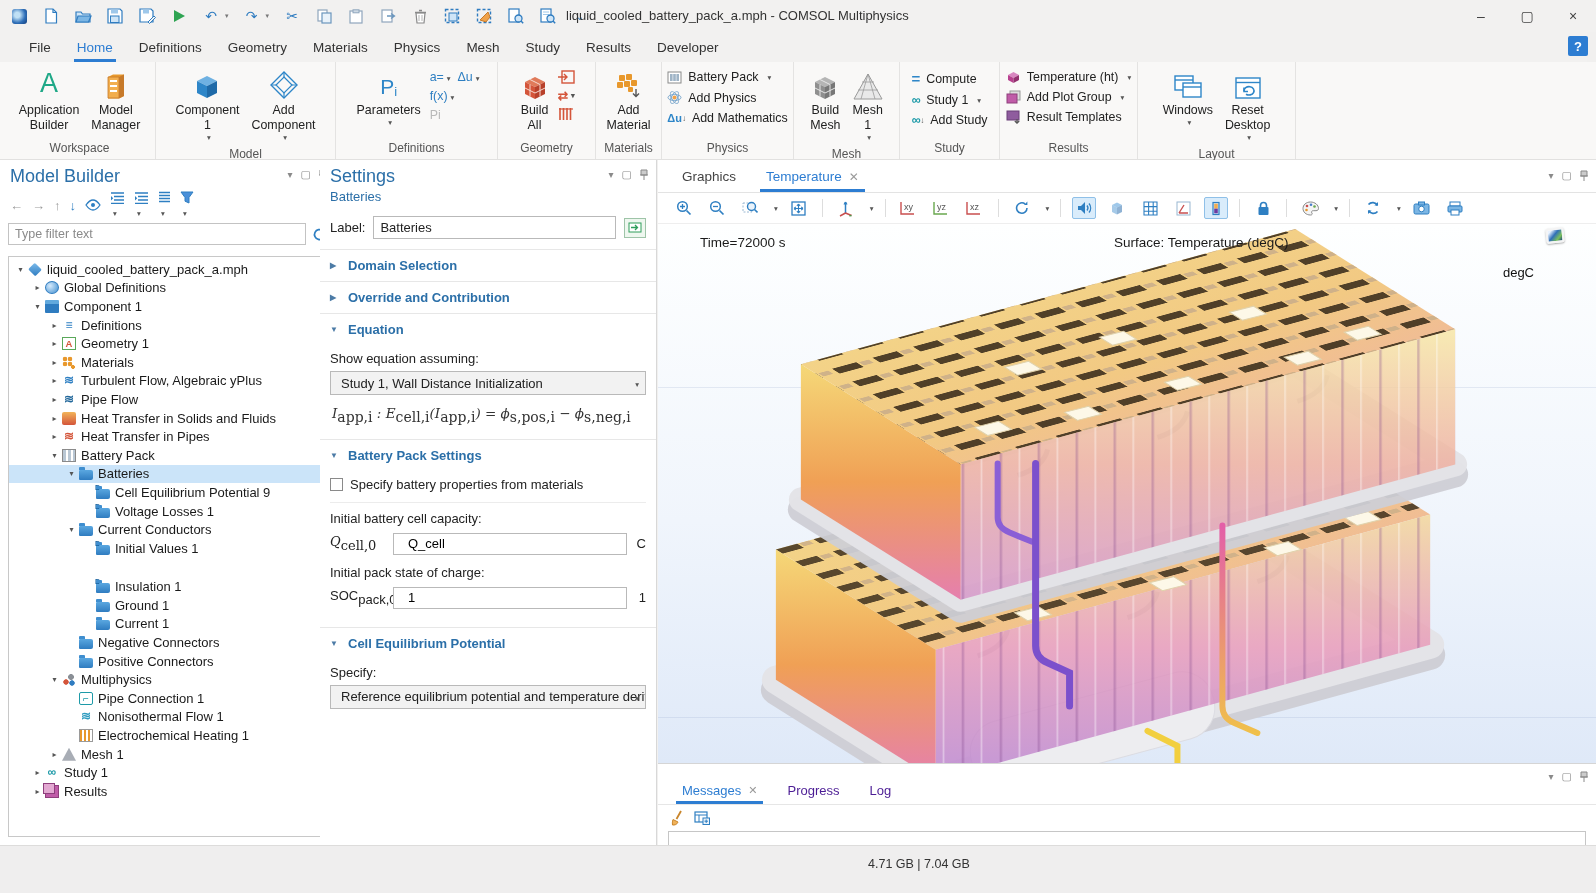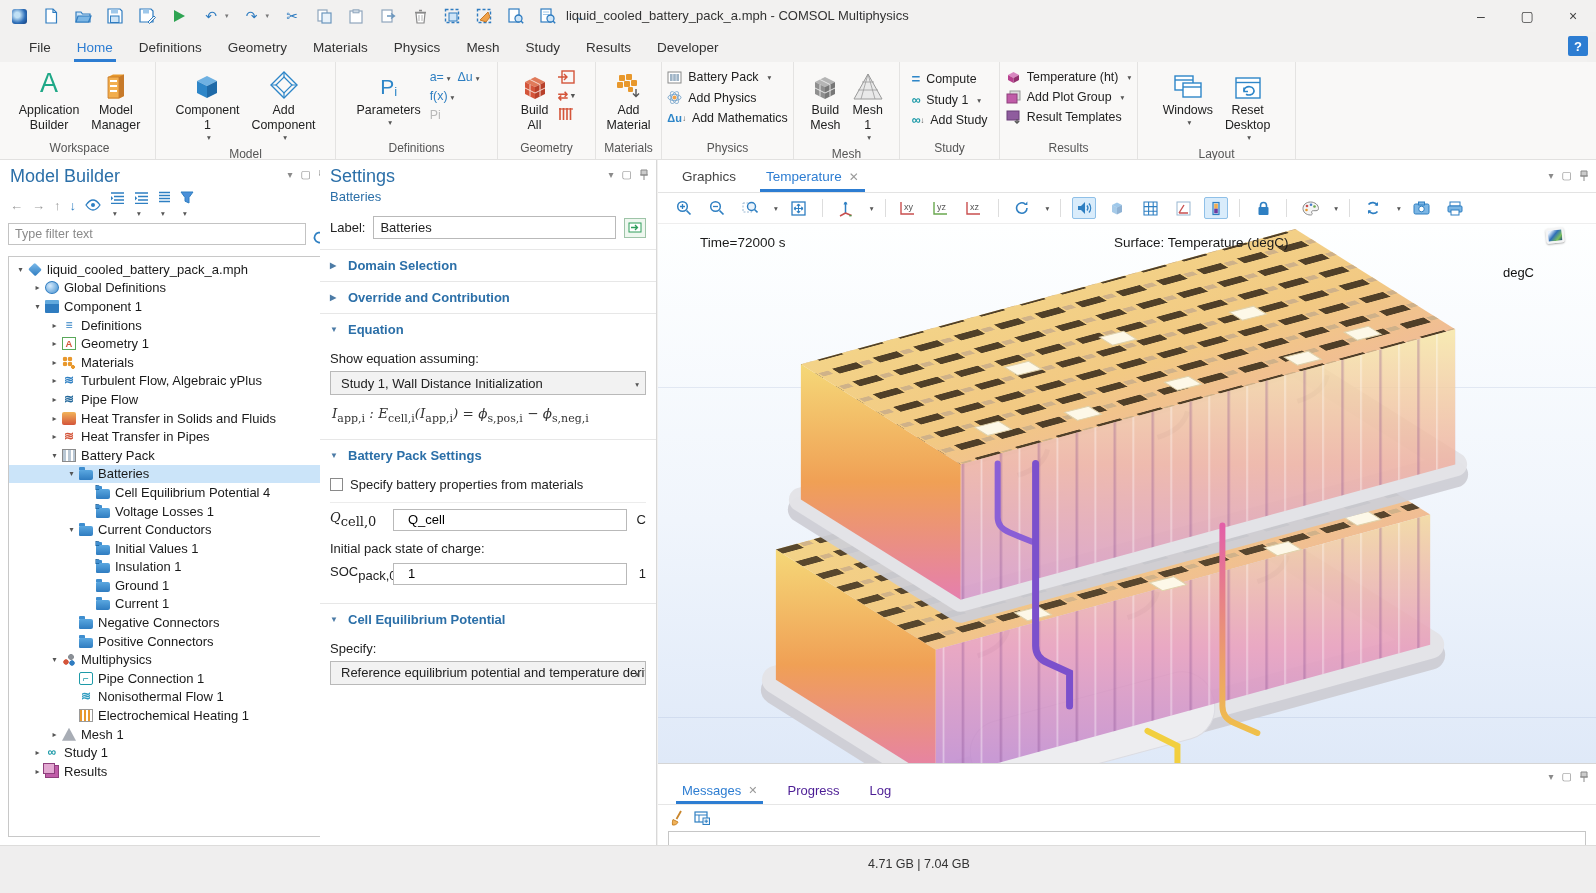--- a/index.html
+++ b/index.html
@@ -39,21 +39,21 @@
 .gicon{display:inline-flex;align-items:center;justify-content:center}
 
 .panel{position:absolute;top:160px;bottom:48px;background:#fff}
 .pctl{position:absolute;top:8px;right:8px;display:flex;gap:8px;color:#8a8a8a;font-size:10px;align-items:center}
 .pctl span{display:inline-flex}
 .ptitle{font-size:18px;color:#2b6fa8;padding:6px 10px 2px}
 
 #mb{left:0;width:336px;border-right:1px solid #d8d8d8}
 .mb-tools{display:flex;align-items:center;gap:9px;padding:2px 10px 4px;color:#2e7fc2;font-size:13px}
 .mb-tools .gray{color:#9a9a9a}
-.mb-filter{display:flex;align-items:flex-end;gap:6px;padding:0 8px}
+.mb-filter{display:flex;align-items:center;gap:6px;padding:0 8px}
 .mb-filter input{flex:1;height:22px;border:1px solid #c3c3c3;padding:0 6px;font-size:12.5px;color:#333;font-family:inherit}
 .mb-filter input::placeholder{color:#8a8a8a}
 .treebox{position:absolute;left:8px;right:8px;top:96px;bottom:8px;border:1px solid #c8c8c8;overflow:hidden;padding-top:3px;background:#fff}
 .tree-row{height:18.6px;display:flex;align-items:center;white-space:nowrap;font-size:13px;color:#1a1a1a}
 .tree-row.sel{background:#cbe4f9}
 .twisty{width:15px;font-size:8px;color:#555;text-align:center;flex:none}
 .ti{width:14px;height:13px;margin:0 5px 0 0;position:relative;display:inline-block;flex:none}
 .ti::before{position:absolute;left:0;top:0;width:100%;height:100%;display:flex;align-items:center;justify-content:center;font-size:12px;line-height:13px}
 .ti-mph{background:linear-gradient(135deg,#7dbcec,#2f7cc0);transform:rotate(45deg) scale(.72);border-radius:2px}
 .ti-globe{border-radius:50%;background:radial-gradient(circle at 35% 35%,#d5eafc,#3f8ecf);border:1px solid #2f7cc0}
@@ -85,21 +85,21 @@
 .labelrow{display:flex;align-items:center;gap:8px;padding:4px 10px 10px}
 .labelrow input{flex:1;height:23px;border:1px solid #b9b9b9;padding:0 6px;font-size:13px;font-family:inherit;color:#222}
 .renbtn{width:22px;height:20px;border:1px solid #9ec4a8;background:#eef7ef;display:flex;align-items:center;justify-content:center}
 .sec-h{display:flex;align-items:center;gap:8px;border-top:1px solid #e7e7e7;padding:8px 10px;color:#2b6fa8;font-weight:bold;font-size:13px}
 .sec-h .chev{font-size:8px;color:#4c7ba6;width:10px}
 .sec-body{padding:2px 10px 12px}
 .fieldlab{padding:4px 0 5px;color:#222}
 .selectbox{height:24px;background:#f2f2f2;border:1px solid #b9b9b9;display:flex;align-items:center;padding:0 22px 0 10px;position:relative;color:#222;white-space:nowrap;overflow:hidden}
 .selectbox .arrow{position:absolute;right:6px;top:8px}
 .eq{font-family:"DejaVu Serif",serif;font-style:italic;padding:10px 2px 2px;font-size:13.5px;color:#333}
-.eq sub{font-size:11px;font-style:normal}
+.eq sub{font-size:14px;font-style:normal}
 .cbrow{display:flex;align-items:center;gap:7px;padding:4px 0 10px;border-bottom:1px solid #ececec;margin-bottom:4px}
 .cb{width:13px;height:13px;border:1px solid #8a8a8a;background:#fff;flex:none}
 .inprow{display:flex;align-items:center;gap:7px;padding:2px 0 6px}
 .sym{font-family:"DejaVu Serif",serif;font-style:italic;width:56px;flex:none}
 .sym sub{font-size:13px;font-style:normal}
 .inprow input{flex:1;height:22px;border:1px solid #b9b9b9;padding:0 14px;font-size:13px;font-family:inherit}
 .unit{width:12px;text-align:right;flex:none}
 
 #graphics{left:658px;right:0}
 .gtabs{height:33px;display:flex;align-items:flex-end;padding-left:22px;gap:26px;border-bottom:1px solid #e3e3e3;position:relative}
@@ -645,42 +645,42 @@
       <div class="tree-row sel" style="padding-left: 55px;">
         <span class="twisty">▾</span>
         <span class="ti ti-fold"></span>
         <span>Batteries</span>
       </div>
       <div class="tree-row" style="padding-left: 72px;">
         <span class="twisty"></span>
         <span class="ti ti-foldD">
           <span class="dbadge">D</span>
         </span>
-        <span>Cell Equilibrium Potential 4</span>
+        <span>Cell Equilibrium Potential 9</span>
       </div>
       <div class="tree-row" style="padding-left: 72px;">
         <span class="twisty"></span>
         <span class="ti ti-foldD">
           <span class="dbadge">D</span>
         </span>
         <span>Voltage Losses 1</span>
       </div>
       <div class="tree-row" style="padding-left: 55px;">
         <span class="twisty">▾</span>
         <span class="ti ti-fold"></span>
         <span>Current Conductors</span>
       </div>
       <div class="tree-row" style="padding-left: 72px;">
         <span class="twisty"></span>
         <span class="ti ti-foldD">
           <span class="dbadge">D</span>
         </span>
         <span>Initial Values 1</span>
       </div>
-      <div class="tree-row" style="padding-left: 72px;">
+      <div class="tree-row" style="padding-left: 72px; margin-top: 20px;">
         <span class="twisty"></span>
         <span class="ti ti-foldD">
           <span class="dbadge">D</span>
         </span>
         <span>Insulation 1</span>
       </div>
       <div class="tree-row" style="padding-left: 72px;">
         <span class="twisty"></span>
         <span class="ti ti-fold"></span>
         <span>Ground 1</span>
@@ -785,20 +785,21 @@
 
   <div class="sec-h">
     <span class="chev">▼</span>
     <span>Battery Pack Settings</span>
   </div>
   <div class="sec-body">
     <div class="cbrow">
       <span class="cb"></span>
       <span>Specify battery properties from materials</span>
     </div>
+    <div class="fieldlab">Initial battery cell capacity:</div>
     <div class="inprow">
       <span class="sym"><span>Q</span><sub>cell,0</sub></span>
       <input value="Q_cell" style="">
       <span class="unit">C</span>
     </div>
     <div class="fieldlab">Initial pack state of charge:</div>
     <div class="inprow">
       <span class="sym" style="font-family:'Liberation Sans',sans-serif;font-style:normal"><span>SOC</span><sub>pack,0</sub></span>
       <input value="1" style="">
       <span class="unit">1</span>

